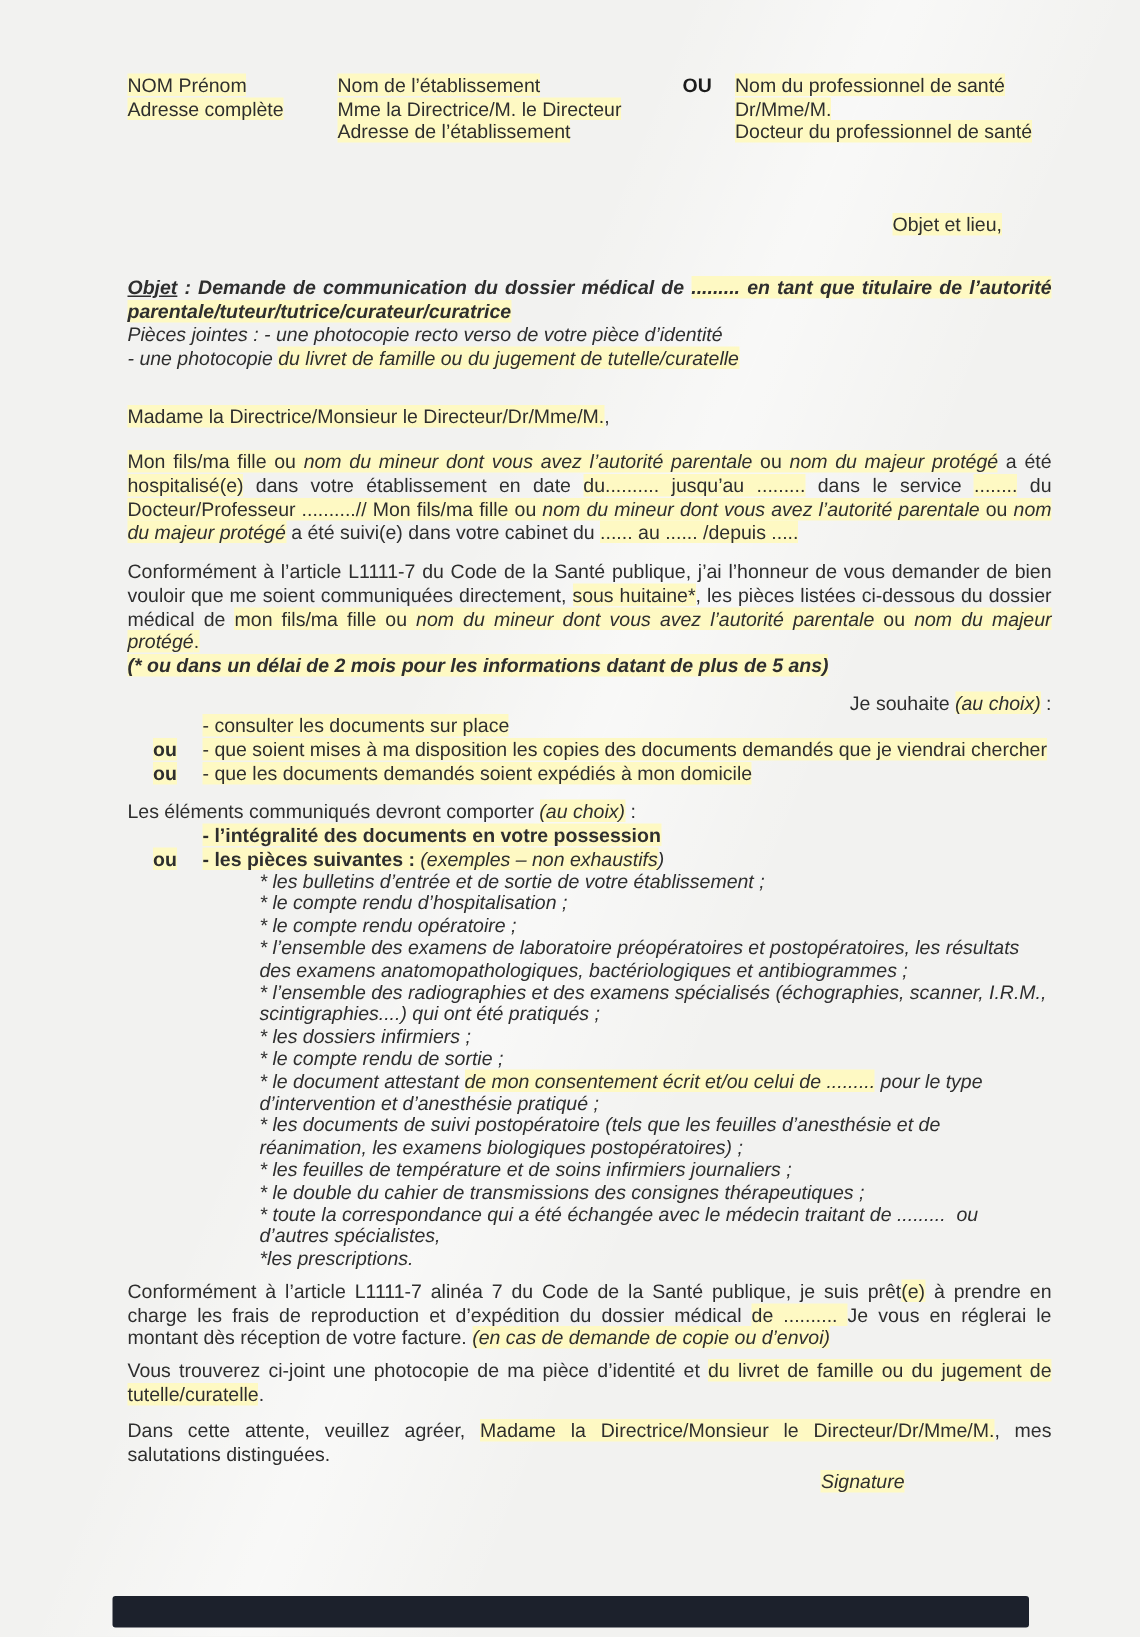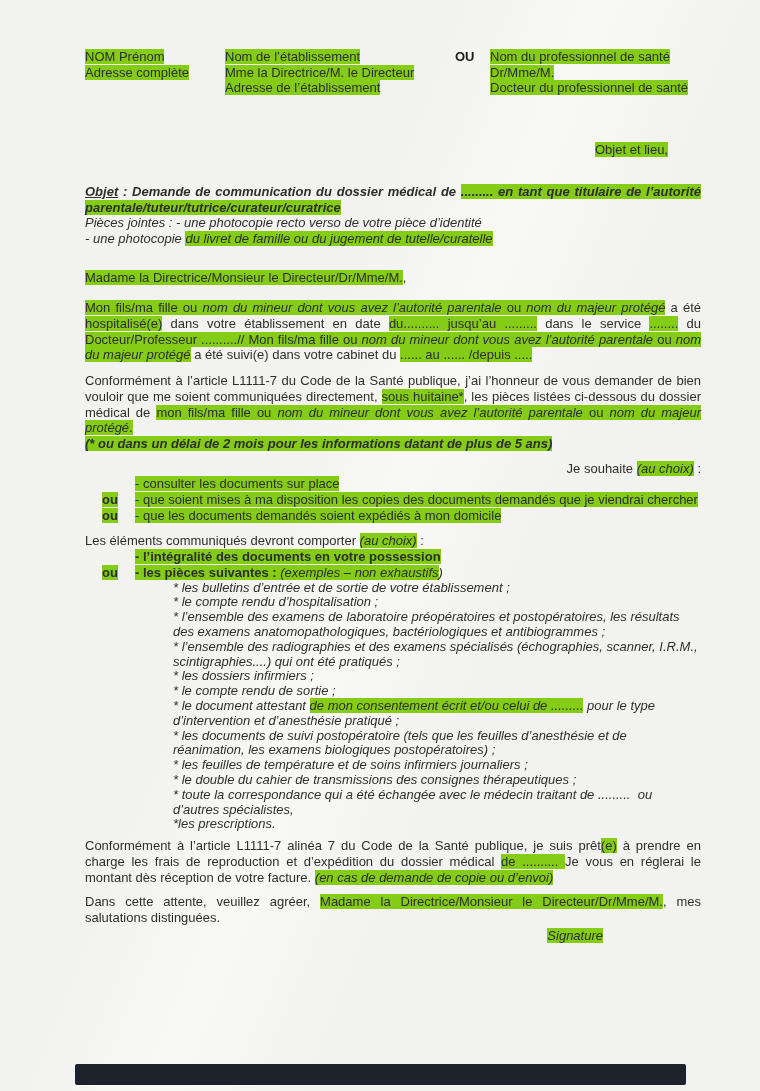--- a/index.html
+++ b/index.html
@@ -11,21 +11,21 @@
     background:#f2f2f0;
     background-image:linear-gradient(112deg, rgba(255,255,255,0) 38%, rgba(255,255,255,.5) 50%, rgba(255,255,255,0) 63%);
     font-family:"Liberation Sans","DejaVu Sans",sans-serif;
     color:#2e2e2e;
     -webkit-font-smoothing:antialiased;
   }
   .content{
     position:absolute;left:85px;top:49px;width:616px;
     font-size:13px;line-height:15.7px;
   }
-  .hl{background:#84cc16;}
+  .hl{background:#fef9c3;}
   .b{font-weight:700;text-align:center;}
   .i{font-style:italic;}
   .u{text-decoration:underline;}
 
   
   .header-row{display:flex;}
   .h-col1{width:140px;}
   .h-col2{width:230px;}
   .h-ou{width:35px;font-weight:700;color:#1c1c1c;}
   .h-col3{flex:1;}
@@ -107,36 +107,38 @@
         <span class="ou-cell"><span></span></span>
         <span class="opt-text"><span class="hl b">- l’intégralité des documents en votre possession</span></span>
       </div>
       <div class="blk blk-optionb">
         <span class="ou-cell"><span class="hl b">ou</span></span>
         <span class="opt-text"><span class="hl b">- les pièces suivantes : </span><span class="hl i">(exemples – non exhaustifs</span><span class="i">)</span></span>
       </div>
       <div class="blk blk-bullets">
         <div class="bullet-line"><span class="">* les bulletins d’entrée et de sortie de votre établissement ;</span></div>
         <div class="bullet-line"><span class="">* le compte rendu d’hospitalisation ;</span></div>
+        <div class="bullet-line"><span class="">* le compte rendu opératoire ;</span></div>
         <div class="bullet-line"><span class="">* l’ensemble des examens de laboratoire préopératoires et postopératoires, les résultats
 des examens anatomopathologiques, bactériologiques et antibiogrammes ;</span></div>
         <div class="bullet-line"><span class="">* l’ensemble des radiographies et des examens spécialisés (échographies, scanner, I.R.M.,
 scintigraphies....) qui ont été pratiqués ;</span></div>
         <div class="bullet-line"><span class="">* les dossiers infirmiers ;</span></div>
         <div class="bullet-line"><span class="">* le compte rendu de sortie ;</span></div>
         <div class="bullet-line"><span class="">* le document attestant </span><span class="hl">de mon consentement écrit et/ou celui de .........</span><span class=""> pour le type
 d’intervention et d’anesthésie pratiqué ;</span></div>
         <div class="bullet-line"><span class="">* les documents de suivi postopératoire (tels que les feuilles d’anesthésie et de
 réanimation, les examens biologiques postopératoires) ;</span></div>
         <div class="bullet-line"><span class="">* les feuilles de température et de soins infirmiers journaliers ;</span></div>
         <div class="bullet-line"><span class="">* le double du cahier de transmissions des consignes thérapeutiques ;</span></div>
         <div class="bullet-line"><span class="">* toute la correspondance qui a été échangée avec le médecin traitant de .........  ou
 d’autres spécialistes,</span></div>
         <div class="bullet-line"><span class="">*les prescriptions.</span></div>
       </div>
       <div class="blk blk-p3"><span class="">Conformément à l’article L1111-7 alinéa 7 du Code de la Santé publique, je suis prêt</span><span class="hl">(e)</span><span class=""> à prendre en charge les frais de reproduction et d’expédition du dossier médical </span><span class="hl">de .......... </span><span class="">Je vous en réglerai le montant dès réception de votre facture. </span><span class="hl i">(en cas de demande de copie ou d’envoi)</span></div>
+      <div class="blk blk-p4"><span class="">Vous trouverez ci-joint une photocopie de ma pièce d’identité et </span><span class="hl">du livret de famille ou du jugement de tutelle/curatelle</span><span class="">.</span></div>
       <div class="blk blk-p5"><span class="">Dans cette attente, veuillez agréer, </span><span class="hl">Madame la Directrice/Monsieur le Directeur/Dr/Mme/M.</span><span class="">, mes salutations distinguées.</span></div>
       <div class="blk blk-signature"><span class="hl i">Signature</span></div>
     </div>
 
 </div>
 
 <div class="footer-bar" style="background: rgb(28, 33, 44);"></div>
 
 </body></html>

